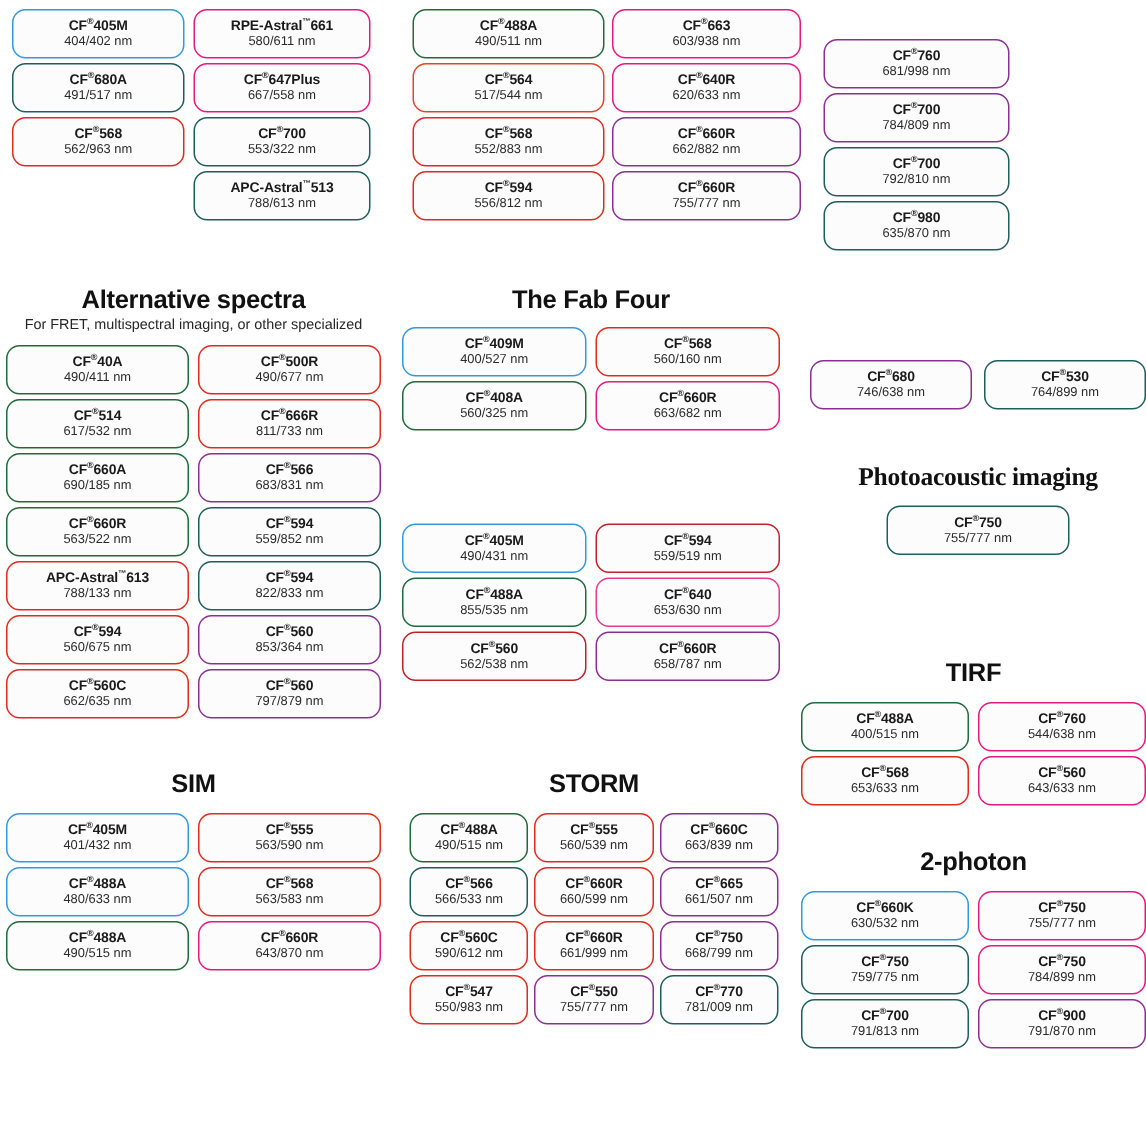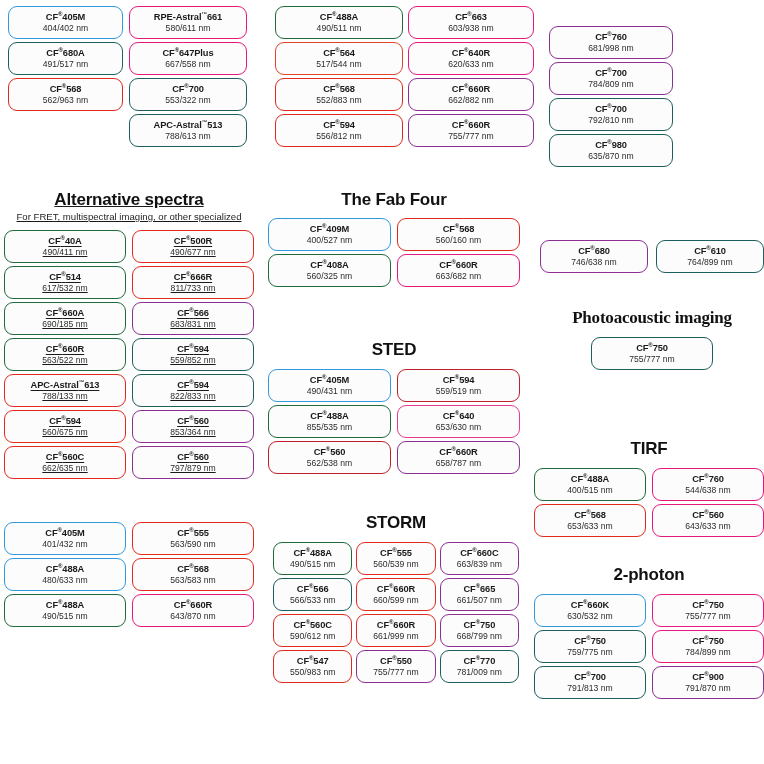--- a/index.html
+++ b/index.html
@@ -174,21 +174,21 @@
           <div class="nm"><span>CF</span><span class="reg">®</span><span>700</span></div>
           <div class="sp">792/810 nm</div>
         </div>
         <div class="chip" style="height: 33px; border-color: rgb(29, 95, 92);">
           <div class="nm"><span>CF</span><span class="reg">®</span><span>980</span></div>
           <div class="sp">635/870 nm</div>
         </div>
       </div>
   </div>
 
-  <div class="block" style="left:4px;top:190px;width:250px;text-decoration:underline;">
+  <div class="block" style="left:4px;top:190px;width:250px;">
     <div class="sec-title">Alternative spectra</div>
     <div class="sec-sub">For FRET, multispectral imaging, or other specialized</div>
     <div class="grid g2" style="margin-top: 8px; gap: 3px 6px;">
         <div class="chip" style="height: 33px; border-color: rgb(31, 107, 59);">
           <div class="nm"><span>CF</span><span class="reg">®</span><span>40A</span></div>
           <div class="sp">490/411 nm</div>
         </div>
         <div class="chip" style="height: 33px; border-color: rgb(224, 42, 28);">
           <div class="nm"><span>CF</span><span class="reg">®</span><span>500R</span></div>
           <div class="sp">490/677 nm</div>
@@ -260,21 +260,20 @@
           <div class="sp">560/325 nm</div>
         </div>
         <div class="chip" style="height: 33px; border-color: rgb(230, 24, 126);">
           <div class="nm"><span>CF</span><span class="reg">®</span><span>660R</span></div>
           <div class="sp">663/682 nm</div>
         </div>
       </div>
   </div>
 
   <div class="block" style="left:268px;top:340px;width:252px;">
-    <div class="sec-title">STED</div>
     <div class="grid g2" style="margin-top: 9px; gap: 3px 6px;">
         <div class="chip" style="height: 33px; border-color: rgb(51, 153, 221);">
           <div class="nm"><span>CF</span><span class="reg">®</span><span>405M</span></div>
           <div class="sp">490/431 nm</div>
         </div>
         <div class="chip" style="height: 33px; border-color: rgb(192, 32, 42);">
           <div class="nm"><span>CF</span><span class="reg">®</span><span>594</span></div>
           <div class="sp">559/519 nm</div>
         </div>
         <div class="chip" style="height: 33px; border-color: rgb(31, 107, 59);">
@@ -290,20 +289,21 @@
           <div class="sp">562/538 nm</div>
         </div>
         <div class="chip" style="height: 33px; border-color: rgb(139, 47, 147);">
           <div class="nm"><span>CF</span><span class="reg">®</span><span>660R</span></div>
           <div class="sp">658/787 nm</div>
         </div>
       </div>
   </div>
 
   <div class="block" style="left:4px;top:513px;width:250px;">
+    <div class="sec-title">SIM</div>
     <div class="grid g2" style="margin-top: 9px; gap: 3px 6px;">
         <div class="chip" style="height: 33px; border-color: rgb(51, 153, 221);">
           <div class="nm"><span>CF</span><span class="reg">®</span><span>405M</span></div>
           <div class="sp">401/432 nm</div>
         </div>
         <div class="chip" style="height: 33px; border-color: rgb(224, 42, 28);">
           <div class="nm"><span>CF</span><span class="reg">®</span><span>555</span></div>
           <div class="sp">563/590 nm</div>
         </div>
         <div class="chip" style="height: 33px; border-color: rgb(51, 153, 221);">
@@ -379,21 +379,21 @@
       </div>
   </div>
 
   <div class="block" style="left:540px;top:240px;width:224px;">
     <div class="grid g2" style="gap: 3px 8px;">
         <div class="chip" style="height: 33px; border-color: rgb(139, 47, 147);">
           <div class="nm"><span>CF</span><span class="reg">®</span><span>680</span></div>
           <div class="sp">746/638 nm</div>
         </div>
         <div class="chip" style="height: 33px; border-color: rgb(29, 95, 92);">
-          <div class="nm"><span>CF</span><span class="reg">®</span><span>610</span></div>
+          <div class="nm"><span>CF</span><span class="reg">®</span><span>530</span></div>
           <div class="sp">764/899 nm</div>
         </div>
       </div>
   </div>
 
   <div class="block" style="left:540px;top:308px;width:224px;">
     <div class="sec-title two-line">Photoacoustic imaging</div>
     <div class="grid g1" style="margin-top: 10px; padding: 0px 51px; gap: 3px;">
         <div class="chip" style="height: 33px; border-color: rgb(29, 95, 92);">
           <div class="nm"><span>CF</span><span class="reg">®</span><span>750</span></div>

